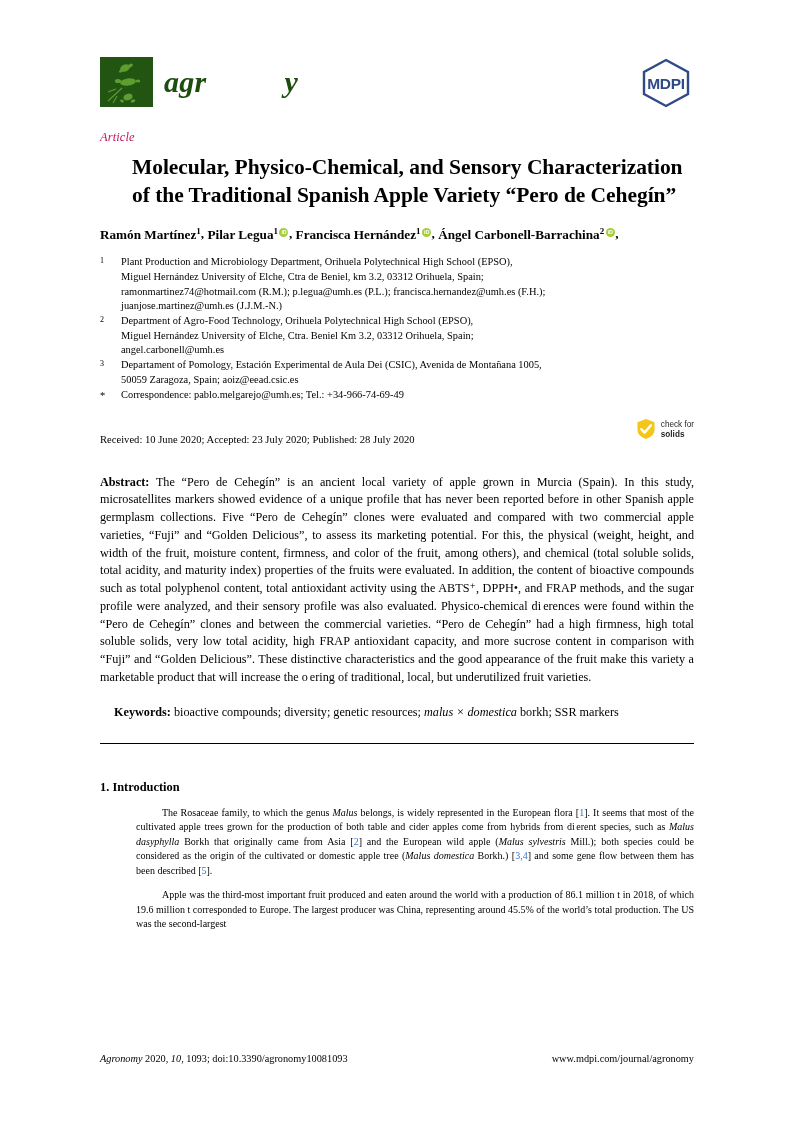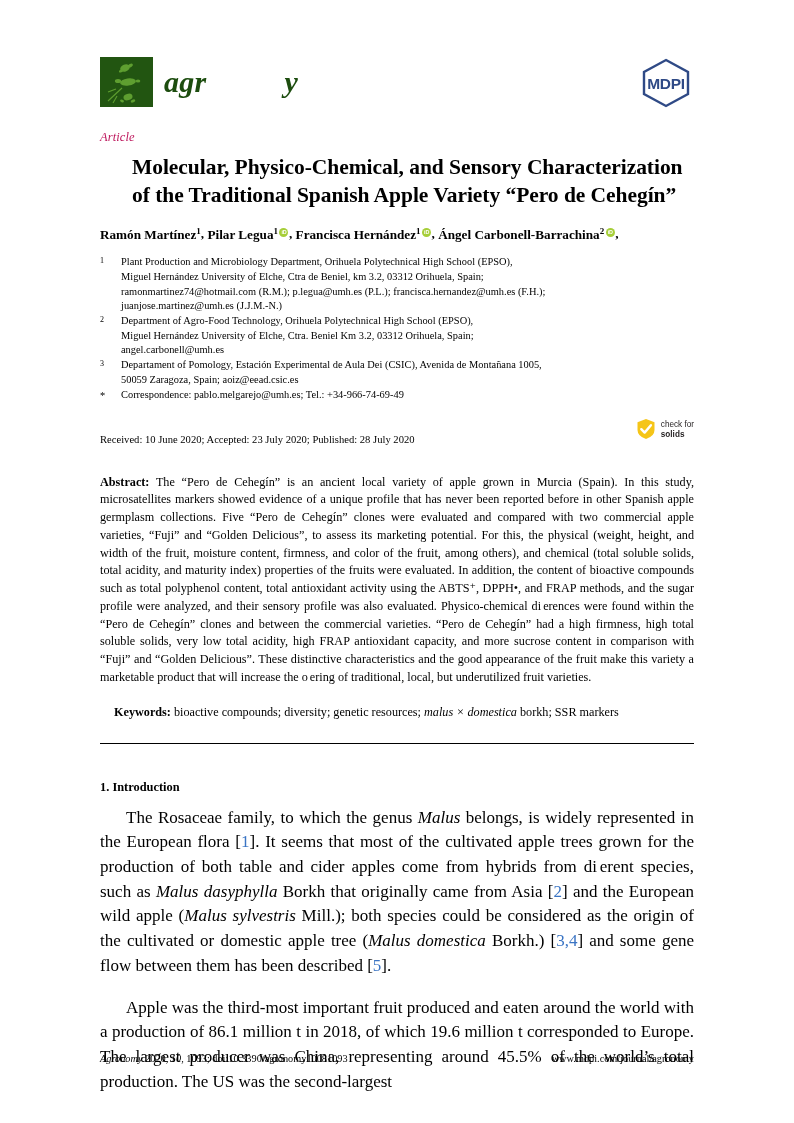--- a/index.html
+++ b/index.html
@@ -195,25 +195,26 @@
     margin: 22px 0 0 0;
   }
 
   
   .section-heading {
     font-size: 12.4px;
     font-weight: bold;
     margin-top: 36px;
   }
   .body-p {
-    font-size: 17px;
+    font-size: 10px;
     line-height: 1.455;
     text-align: justify;
     margin-top: 7px;
     text-indent: 26px;
+    margin-left: 36px;
   }
   .body-p i { font-style: italic; }
   .cite { color: #3a74c4; }
 
   
   .footer {
     position: absolute;
     left: 100px;
     top: 1053px;
     width: 594px;

